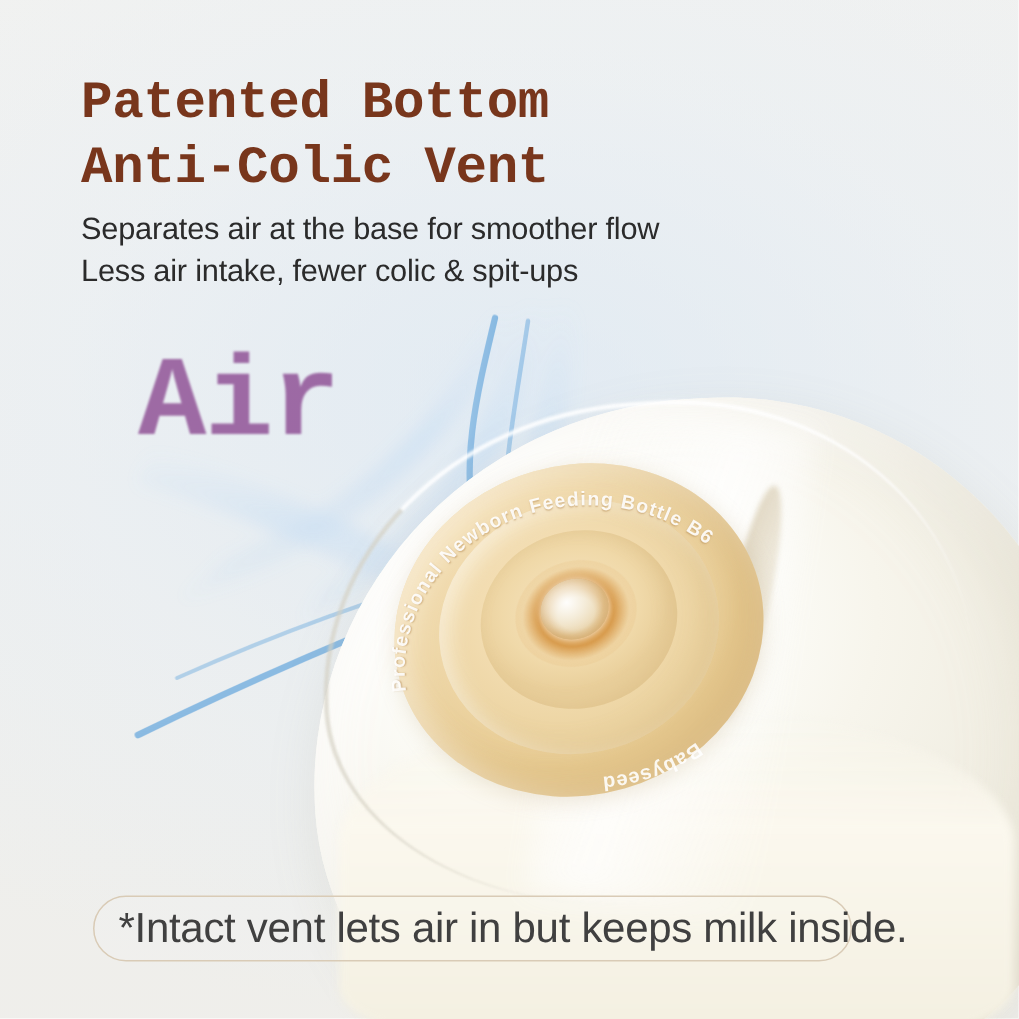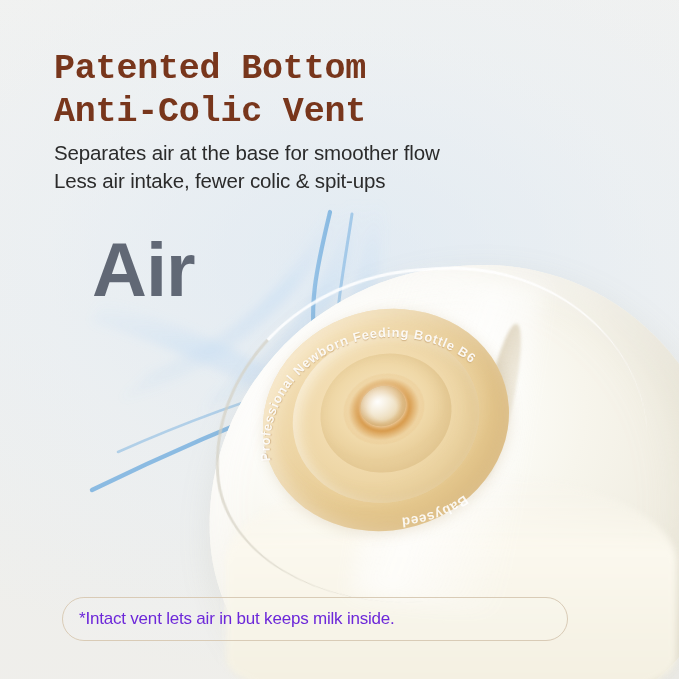--- a/index.html
+++ b/index.html
@@ -59,24 +59,25 @@
   .subline.l2 { top: 171px; }
 
   
   .air-word {
     position: absolute;
     left: 92px;
     top: 226px;
     font-size: 76px;
     font-weight: 700;
     letter-spacing: -1px;
-    color: #0f172a;
+    color: #701a75;
     opacity: 0.62;
     filter: blur(0.6px);
     user-select: none;
+    font-family: Liberation Mono, monospace;
   }
 
   
   .product-layer {
     position: absolute;
     inset: 0;
     pointer-events: none;
   }
 
   
@@ -234,24 +235,24 @@
     height: 44px;
     box-sizing: border-box;
     border: 1.4px solid #d9cbb6;
     border-radius: 24px;
     background: rgba(255,255,255,0.10);
     display: flex;
     align-items: center;
     padding: 0 16px;
   }
   .caption-text {
-    font-size: 17px;
+    font-size: 28px;
     font-weight: 400;
     letter-spacing: -0.2px;
-    color: #6d28d9;
+    color: #404040;
     white-space: nowrap;
   }
 </style>
 </head>
 <body>
 
 <div id="stage">
 
   <div class="bg-wash"></div>
 

